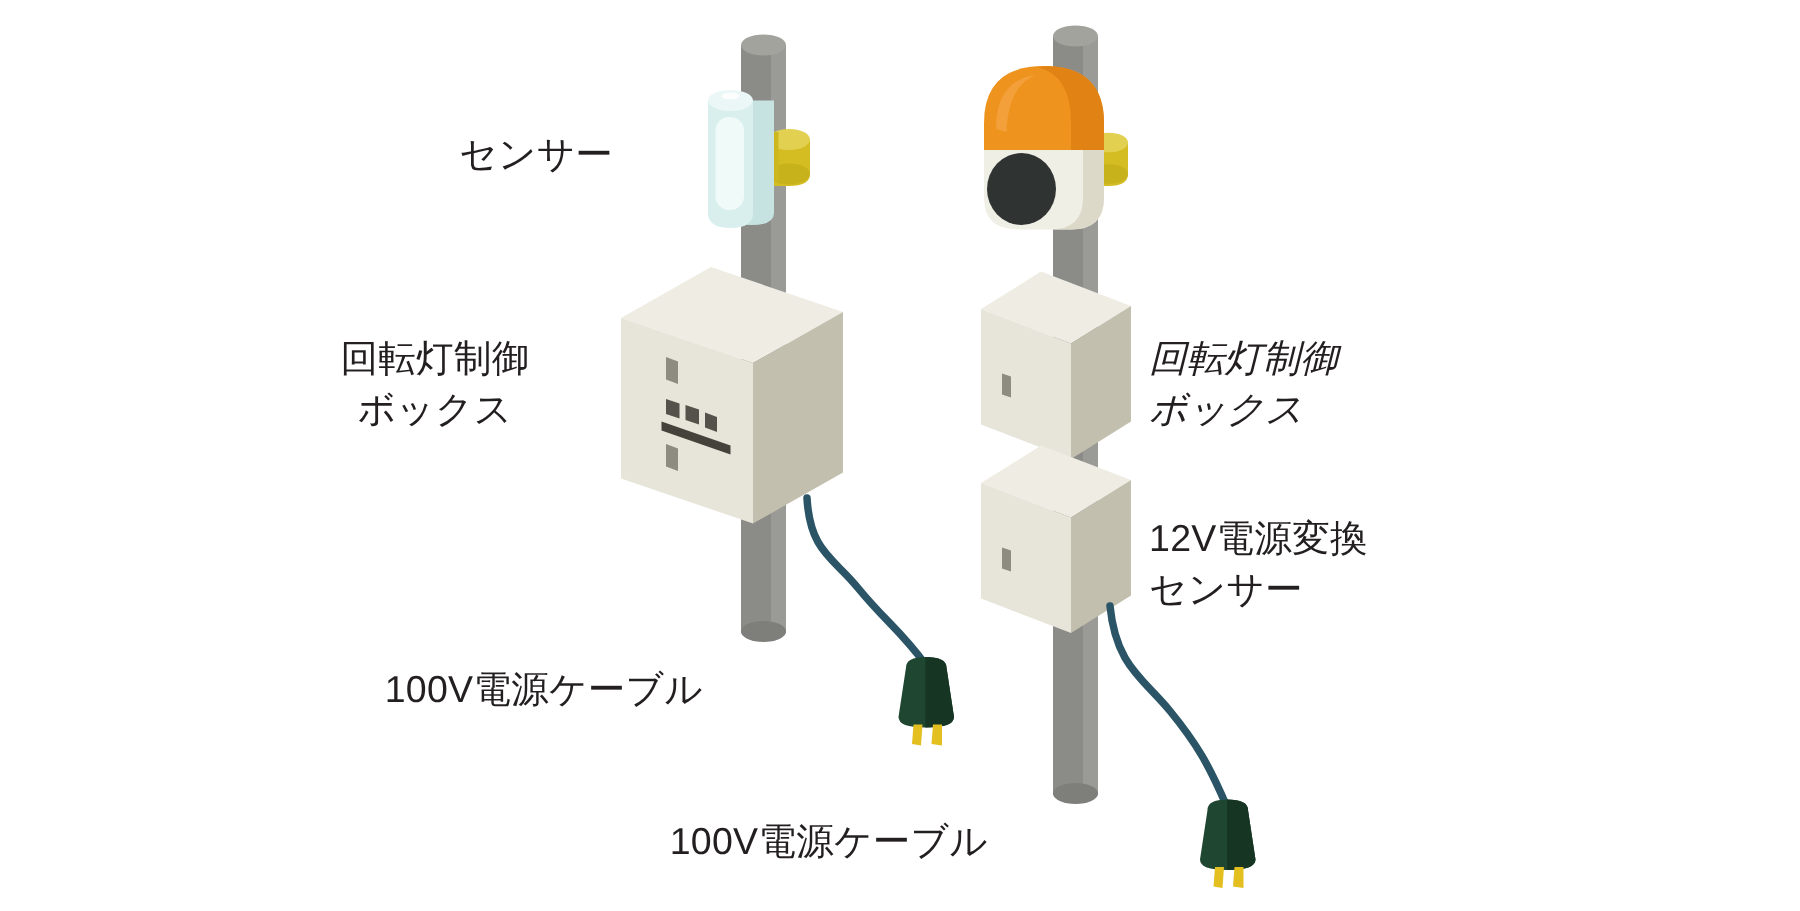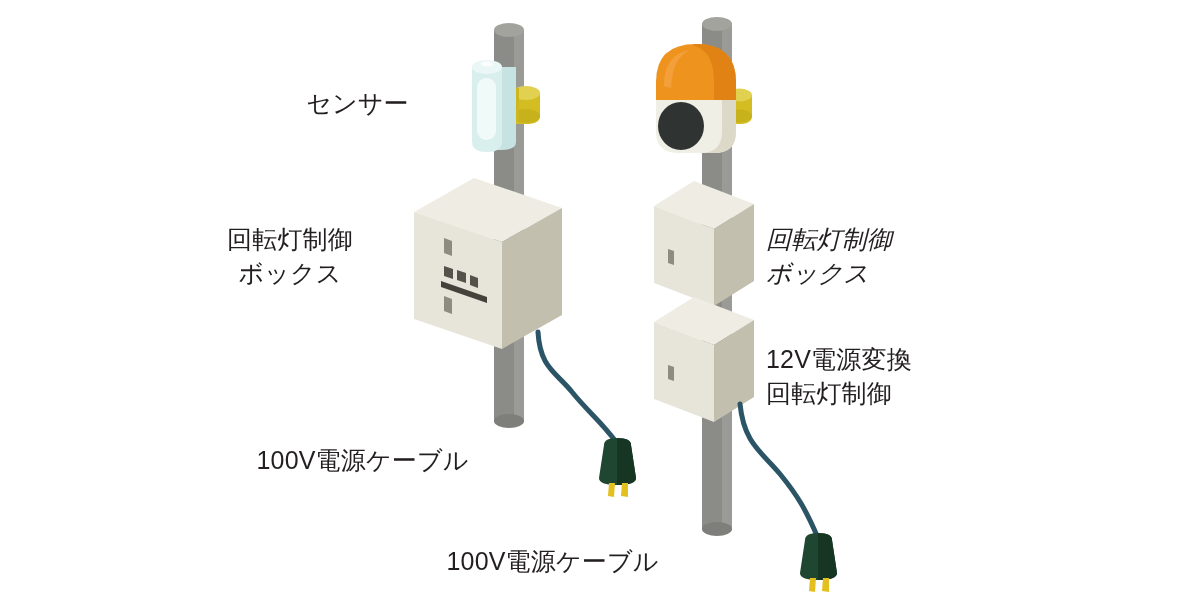--- a/index.html
+++ b/index.html
@@ -169,19 +169,19 @@
   <div class="lbl lbl-right" id="label-sensor">センサー</div>
 
 
   <div class="lbl lbl-right" id="label-sensor-box">回転灯制御
 ボックス</div>
 
   <div class="lbl lbl-left" id="label-rotating-box">回転灯制御
 ボックス</div>
 
   <div class="lbl lbl-left" id="label-converter-box">12V電源変換
-回転灯制御</div>
+センサー</div>
 
   <div class="lbl lbl-right" id="label-cable-left">100V電源ケーブル</div>
 
   <div class="lbl lbl-right" id="label-cable-bottom">100V電源ケーブル</div>
 
 </div>
 
 </body></html>

